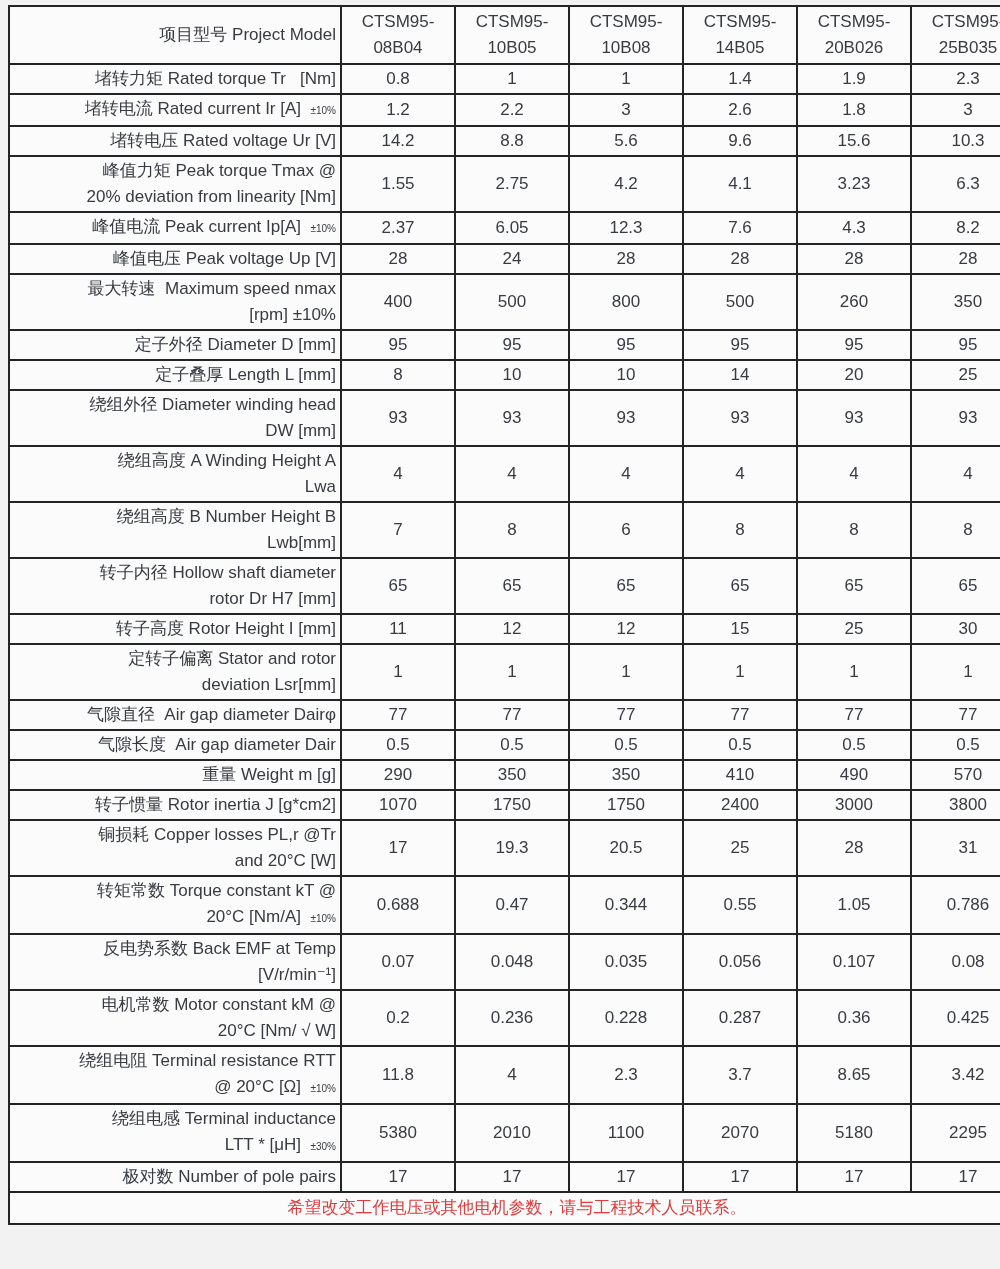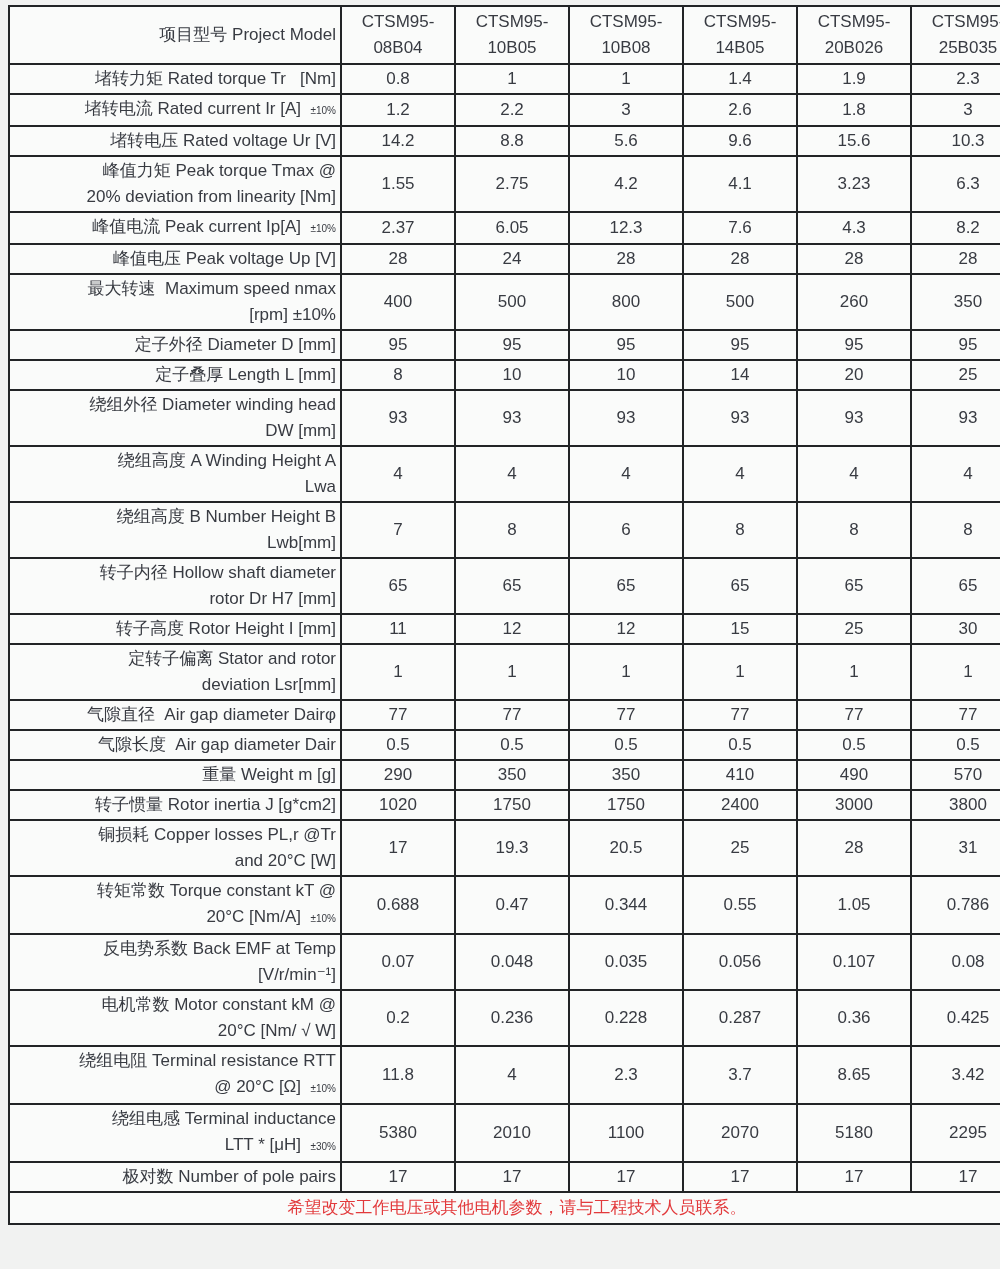--- a/index.html
+++ b/index.html
@@ -244,21 +244,21 @@
           <td class="label"><span>重量 Weight m [g]</span></td>
           <td class="val">290</td>
           <td class="val">350</td>
           <td class="val">350</td>
           <td class="val">410</td>
           <td class="val">490</td>
           <td class="val">570</td>
         </tr>
         <tr>
           <td class="label"><span>转子惯量 Rotor inertia J [g*cm2]</span></td>
-          <td class="val">1020</td>
+          <td class="val">1070</td>
           <td class="val">1750</td>
           <td class="val">1750</td>
           <td class="val">2400</td>
           <td class="val">3000</td>
           <td class="val">3800</td>
         </tr>
         <tr>
           <td class="label"><span>铜损耗 Copper losses PL,r @Tr
 and 20°C [W]</span></td>
           <td class="val">17</td>

